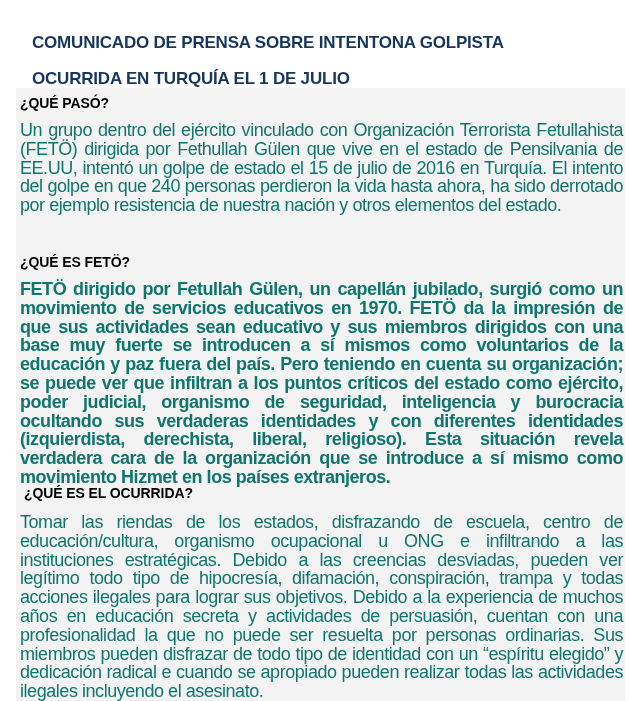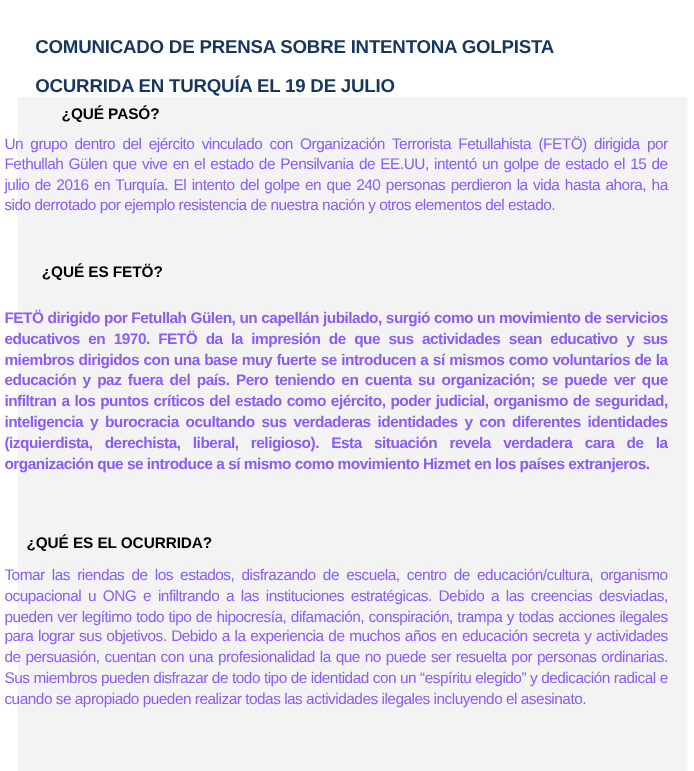--- a/index.html
+++ b/index.html
@@ -41,43 +41,43 @@
       margin: 0;
       font-family: "Liberation Sans", sans-serif;
       font-weight: bold;
       font-size: 14px;
       line-height: 18px;
       color: #000000;
       letter-spacing: -0.1px;
     }
     .section-body {
       position: absolute;
-      left: 4px;
+      left: 20px;
       width: 603px;
       margin: 0;
       font-family: "Liberation Sans", sans-serif;
-      font-size: 14px;
+      font-size: 18px;
       line-height: 18.8px;
       text-align: justify;
-      color: #8b5cf6;
+      color: #0f766e;
       letter-spacing: -0.45px;
     }
-    #h1 { left: 20px; top: 94px; margin-left: 36px; }
+    #h1 { left: 20px; top: 94px; }
     #b1 { top: 121px; }
-    #h2 { left: 20px; top: 238px; margin-left: 18px; }
+    #h2 { left: 20px; top: 253px; }
     #b2 { top: 280px; font-weight: bold; }
     #h3 { left: 24px; top: 484px; }
     #b3 { top: 513px; }
   </style>
 </head>
 <body>
 
 <h1 class="doc-title">
   <span>COMUNICADO DE PRENSA SOBRE INTENTONA GOLPISTA</span><br>
-  <span>OCURRIDA EN TURQUÍA EL 19 DE JULIO</span>
+  <span>OCURRIDA EN TURQUÍA EL 1 DE JULIO</span>
 </h1>
 
 <div class="panel"></div>
 
 <h2 id="h1" class="section-heading">¿QUÉ PASÓ?</h2>
 <p id="b1" class="section-body">Un grupo dentro del ejército vinculado con Organización Terrorista Fetullahista (FETÖ) dirigida por Fethullah Gülen que vive en el estado de Pensilvania de EE.UU, intentó un golpe de estado el 15 de julio de 2016 en Turquía. El intento del golpe en que 240 personas perdieron la vida hasta ahora, ha sido derrotado por ejemplo resistencia de nuestra nación y otros elementos del estado.</p>
 
 <h2 id="h2" class="section-heading">¿QUÉ ES FETÖ?</h2>
 <p id="b2" class="section-body">FETÖ dirigido por Fetullah Gülen, un capellán jubilado, surgió como un movimiento de servicios educativos en 1970. FETÖ da la impresión de que sus actividades sean educativo y sus miembros dirigidos con una base muy fuerte se introducen a sí mismos como voluntarios de la educación y paz fuera del país. Pero teniendo en cuenta su organización; se puede ver que infiltran a los puntos críticos del estado como ejército, poder judicial, organismo de seguridad, inteligencia y burocracia ocultando sus verdaderas identidades y con diferentes identidades (izquierdista, derechista, liberal, religioso). Esta situación revela verdadera cara de la organización que se introduce a sí mismo como movimiento Hizmet en los países extranjeros.</p>
 

